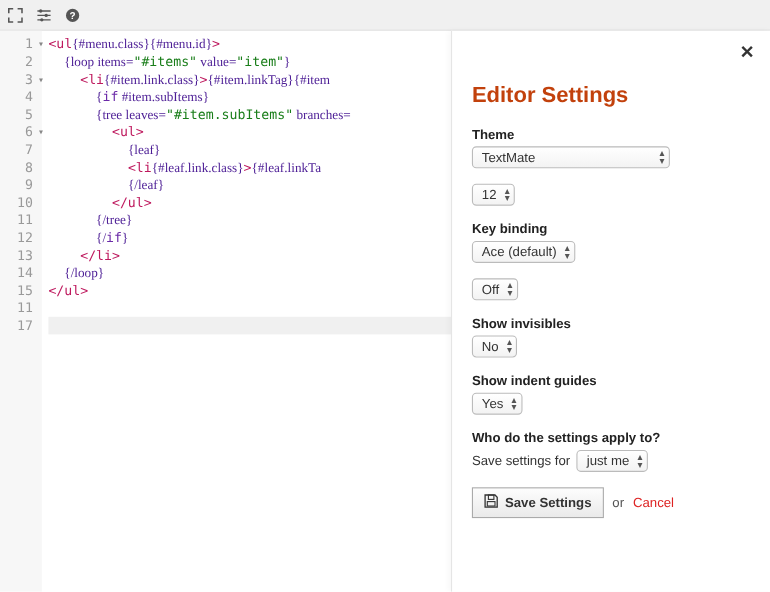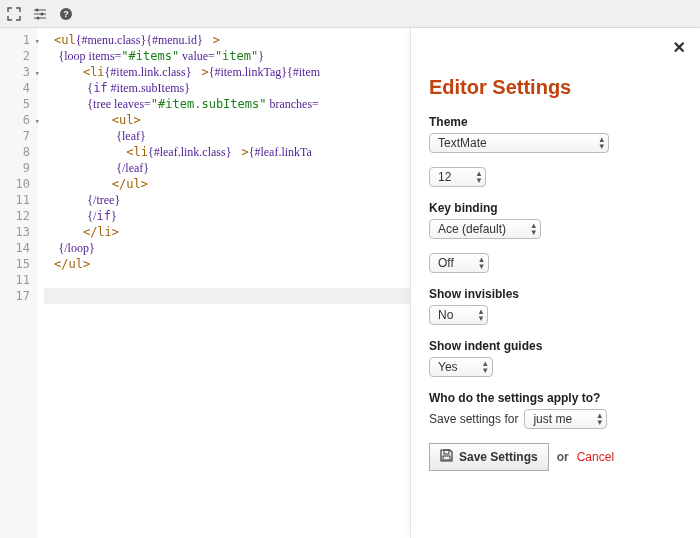--- a/index.html
+++ b/index.html
@@ -61,21 +61,21 @@
     flex: 1;
     font-family: Menlo, Consolas, monospace;
     font-size: 12px;
     padding-top: 4px;
     padding-left: 6px;
     white-space: pre;
     overflow: hidden;
   }
   .code .line { height: 16px; line-height: 16px; }
   .code .line.hl { background: #f0f0f0; }
-  .tag { color: #a16207; margin-left: 10px; }
+  .tag { color: #be185d; }
   .keyword { color: #6b2aa8; }
   .string { color: #1a7e1a; }
   .text { color: #4c1d95; font-family: Liberation Serif, serif; }
   .panel {
     position: absolute;
     top: 28px; right: 0; bottom: 0;
     width: 290px;
     background: #fff;
     border-left: 1px solid #e5e5e5;
     padding: 14px 18px 18px 18px;
@@ -102,21 +102,21 @@
     font-size: 12px;
     margin-bottom: 4px;
     color: #222;
   }
   .select {
     display: inline-flex;
     align-items: center;
     border: 1px solid #bbb;
     border-radius: 4px;
     background: linear-gradient(#fff,#f3f3f3);
-    padding: 2px 34px 2px 8px;
+    padding: 2px 16px 2px 8px;
     font-size: 12px;
     position: relative;
     min-width: 0;
     cursor: pointer;
   }
   .select.wide { width: 180px; }
   .select .caret {
     position: absolute; right: 4px; top: 2px;
     font-size: 9px; line-height: 7px; color: #555;
     display: flex; flex-direction: column;
@@ -126,21 +126,21 @@
   .btn {
     display: inline-flex; align-items: center; gap: 6px;
     border: 1px solid #aaa;
     border-radius: 0;
     background: linear-gradient(#fdfdfd,#eaeaea);
     padding: 5px 10px;
     font-size: 12px;
     font-weight: bold;
     cursor: pointer;
   }
-  .or { color: #555; font-size: 12px; font-weight: bold;}
+  .or { color: #555; font-size: 12px;}
   .cancel { color: #d22; font-size: 12px; cursor: pointer; }
 </style>
 </head>
 <body>
 
 <div class="toolbar">
   <span class="ticon" title="Fullscreen">
     <svg width="14" height="14" viewBox="0 0 14 14">
         <path d="M1 5V1h4M9 1h4v4M13 9v4H9M5 13H1V9" fill="none" stroke="#555" stroke-width="1.4"></path>
       </svg>

